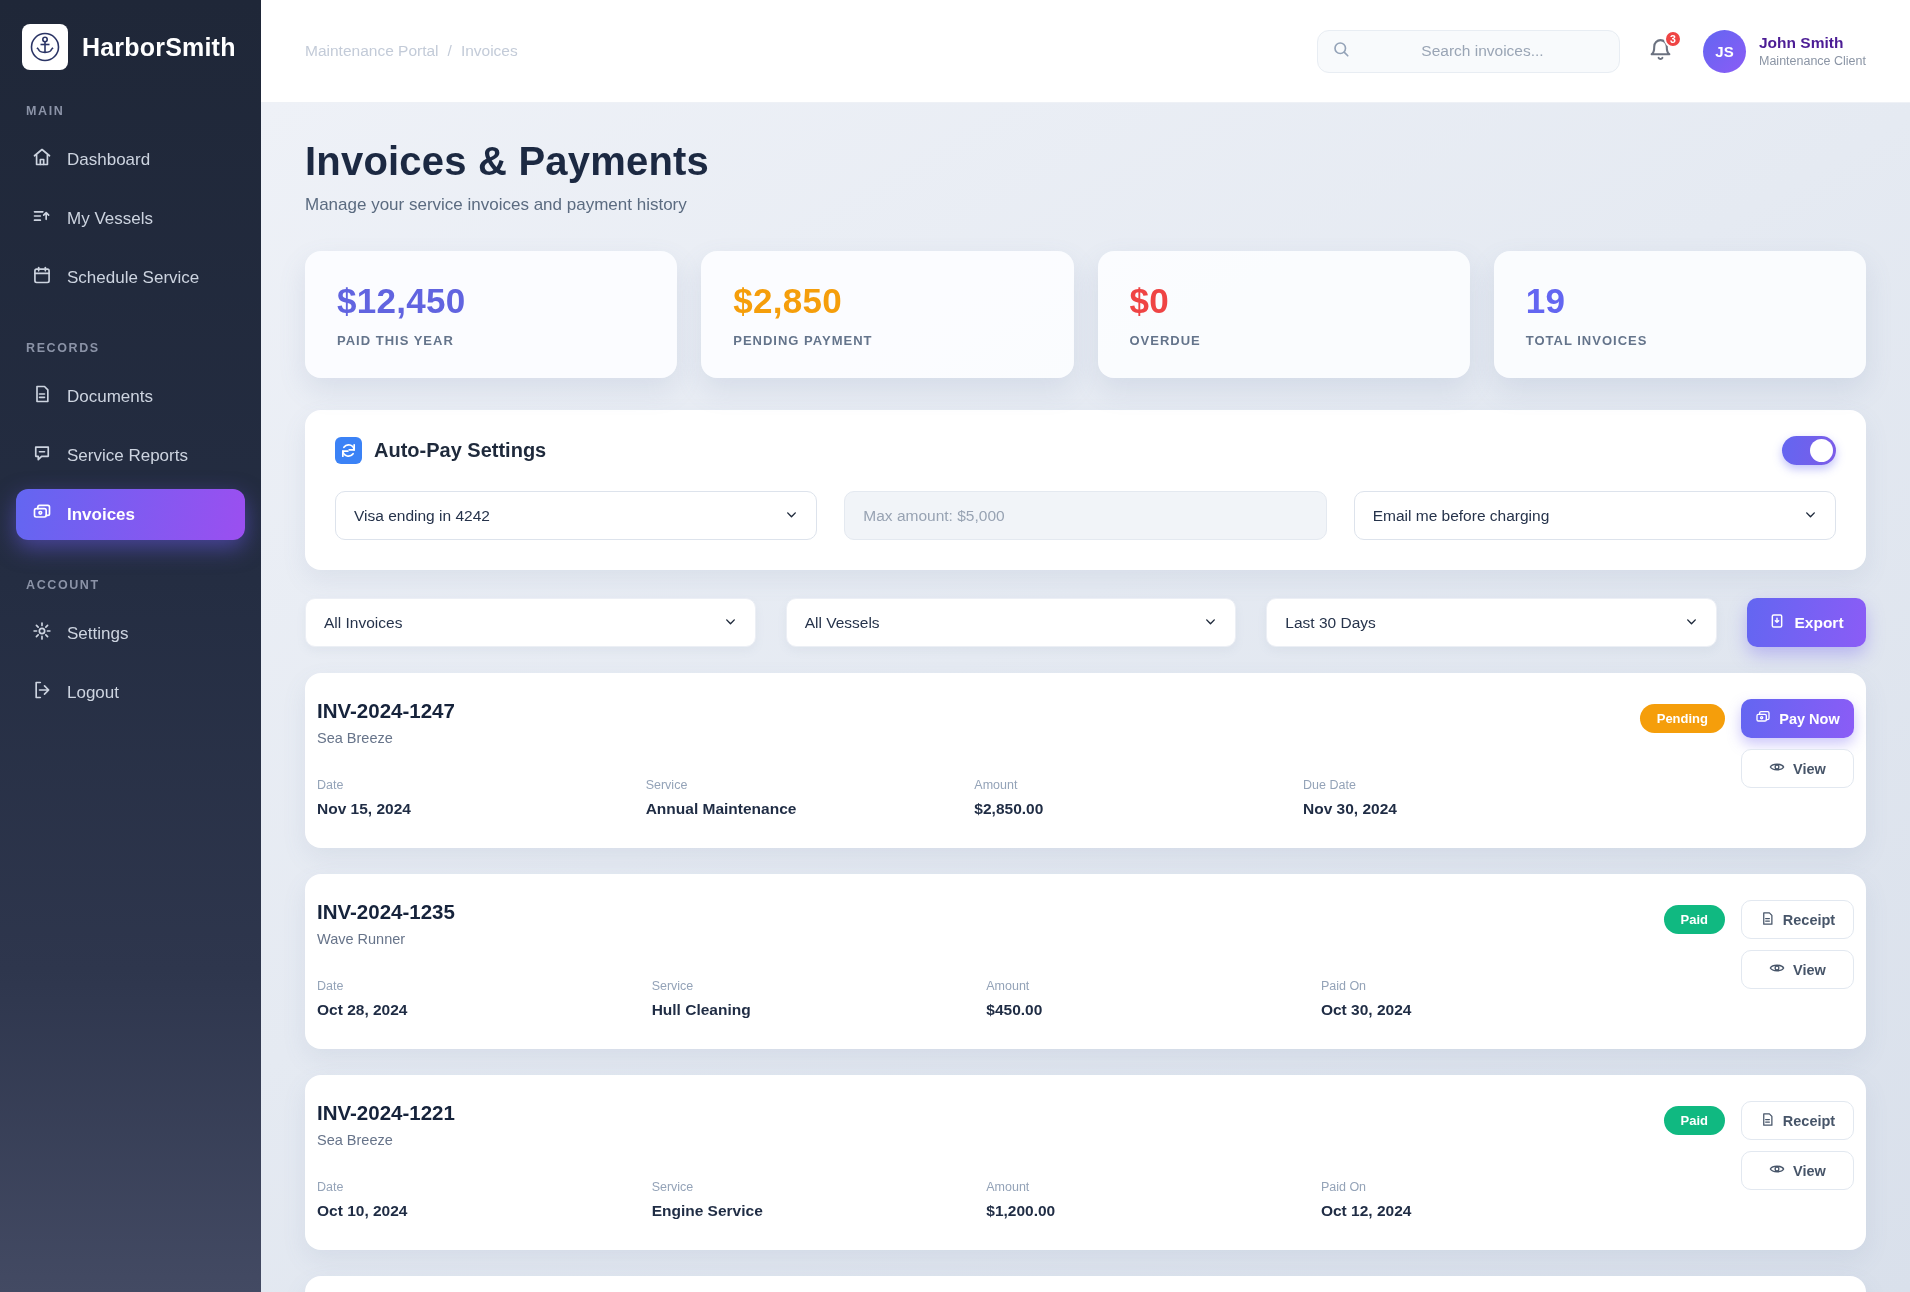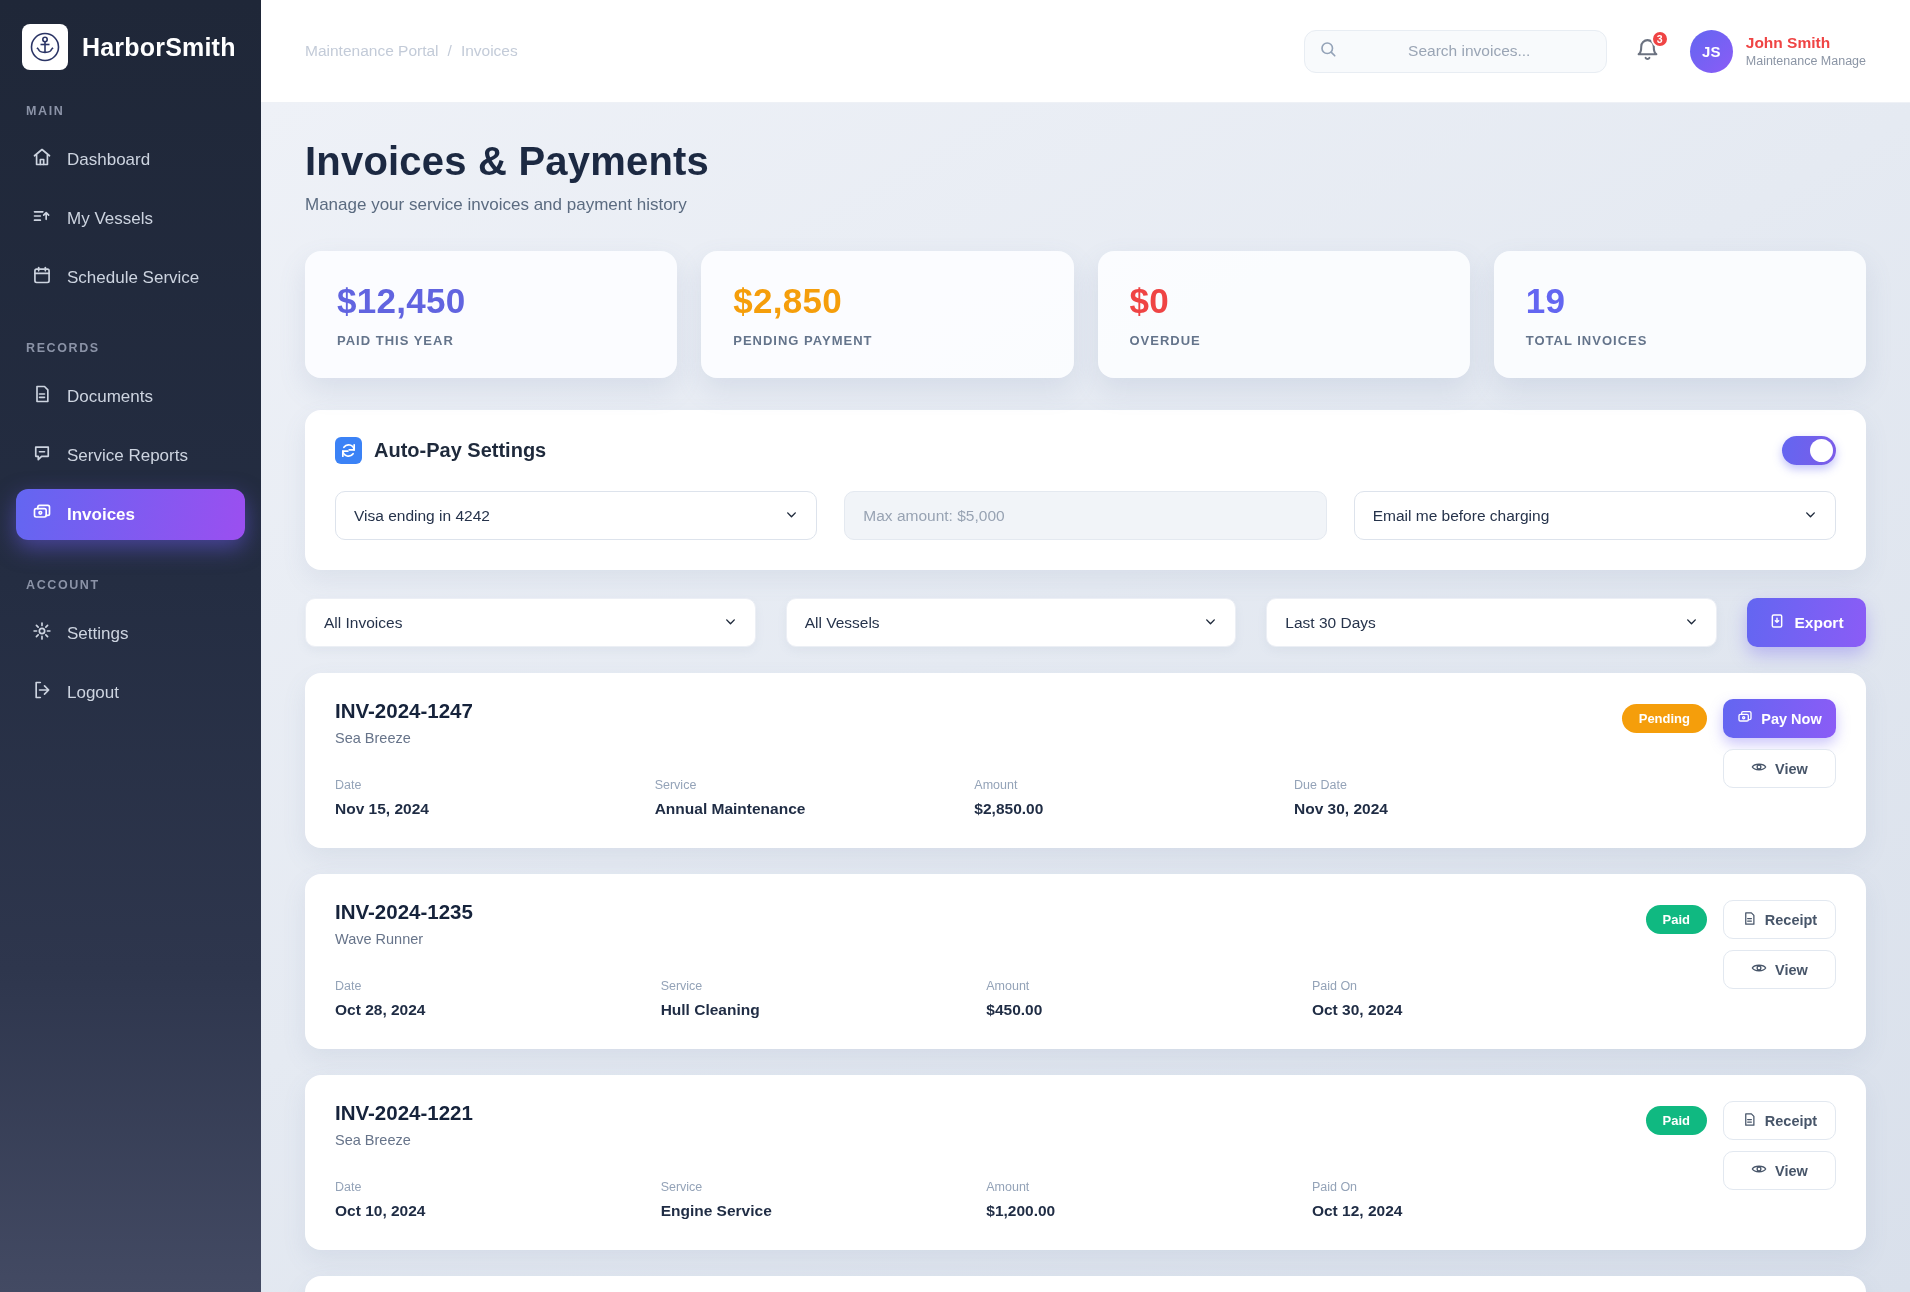--- a/index.html
+++ b/index.html
@@ -62,21 +62,21 @@
     color:#fff; font-size:10.5px; font-weight:700;
     display:flex; align-items:center; justify-content:center; padding:0 3px;
   }
   .user-chip { display:flex; align-items:center; gap:13px; }
   .avatar {
     width:43px; height:43px; border-radius:50%;
     background:linear-gradient(135deg,#6366f1,#8b5cf6);
     color:#fff; font-size:15px; font-weight:700;
     display:flex; align-items:center; justify-content:center;
   }
-  .user-name { font-size:15.5px; font-weight:700; color:#ef4444; }
+  .user-name { font-size:15.5px; font-weight:700; color:#4c1d95; }
   .user-role { font-size:12.5px; color:#8b95a5; margin-top:2px; }
   
   .content {
     flex:1; padding:36px 44px;
     background:linear-gradient(150deg,#eef1f7 0%,#e5eaf2 45%,#d9e0eb 100%);
     overflow:hidden;
   }
   .page-title { font-size:40px; font-weight:800; color:#1c2942; letter-spacing:.2px; }
   .page-subtitle { font-size:17px; color:#5b6b80; margin-top:11px; }
   
@@ -134,21 +134,21 @@
   }
   .export-btn {
     width:119px; height:49px; border-radius:10px; border:none; cursor:pointer;
     background:linear-gradient(100deg,#6366f1,#8b5cf6);
     color:#fff; font-family:"Liberation Sans", sans-serif; font-size:15.5px; font-weight:700;
     display:flex; align-items:center; justify-content:center; gap:9px;
     box-shadow:0 8px 18px rgba(109,92,241,.35);
   }
   
   .invoice-card {
-    margin-top:26px; background:#ffffff; border-radius:16px; padding:26px 30px 30px;
+    margin-top:26px; background:#ffffff; border-radius:16px; padding:26px 12px 30px;
     box-shadow:0 10px 24px rgba(100,120,160,.10);
     display:flex; gap:8px;
   }
   .invoice-left { flex:1; }
   .inv-id { font-size:20.5px; font-weight:800; color:#16233b; }
   .inv-vessel { font-size:14.5px; color:#67748a; margin-top:7px; }
   .inv-details {
     display:grid; grid-template-columns:repeat(4,1fr); margin-top:24px;
   }
   .detail-label { font-size:12.5px; color:#94a3b8;margin-top:8px; }
@@ -295,21 +295,21 @@
       <svg width="25" height="25" viewBox="0 0 24 24" fill="none" stroke="#6b7280" stroke-width="2" stroke-linecap="round" stroke-linejoin="round">
           <path d="M18 9 a6 6 0 0 0 -12 0 c0 6 -2.5 7.5 -2.5 7.5 h17 c0 0 -2.5 -1.5 -2.5 -7.5"></path>
           <path d="M10.2 20 a2 2 0 0 0 3.6 0"></path>
         </svg>
       <span class="bell-badge">3</span>
     </div>
     <div class="user-chip">
       <div class="avatar">JS</div>
       <div>
         <div class="user-name">John Smith</div>
-        <div class="user-role">Maintenance Manage</div>
+        <div class="user-role">Maintenance Client</div>
       </div>
     </div>
   </header>
 
   <div class="content">
     <h1 class="page-title">Invoices &amp; Payments</h1>
     <div class="page-subtitle">Manage your service invoices and payment history</div>
 
     <div class="stats">
       <div class="stat-card stat-0">

